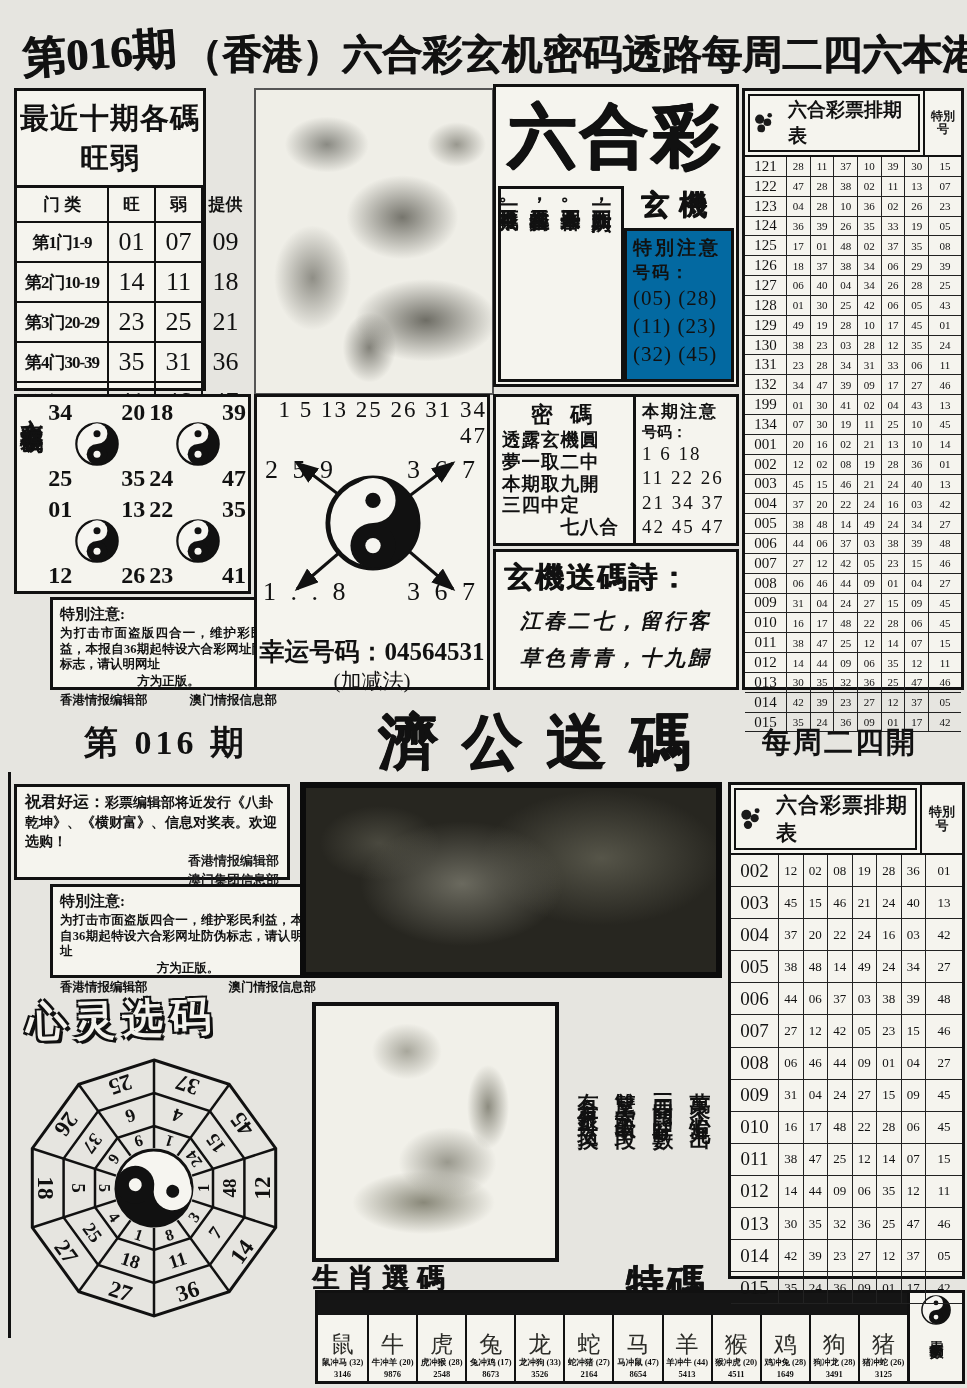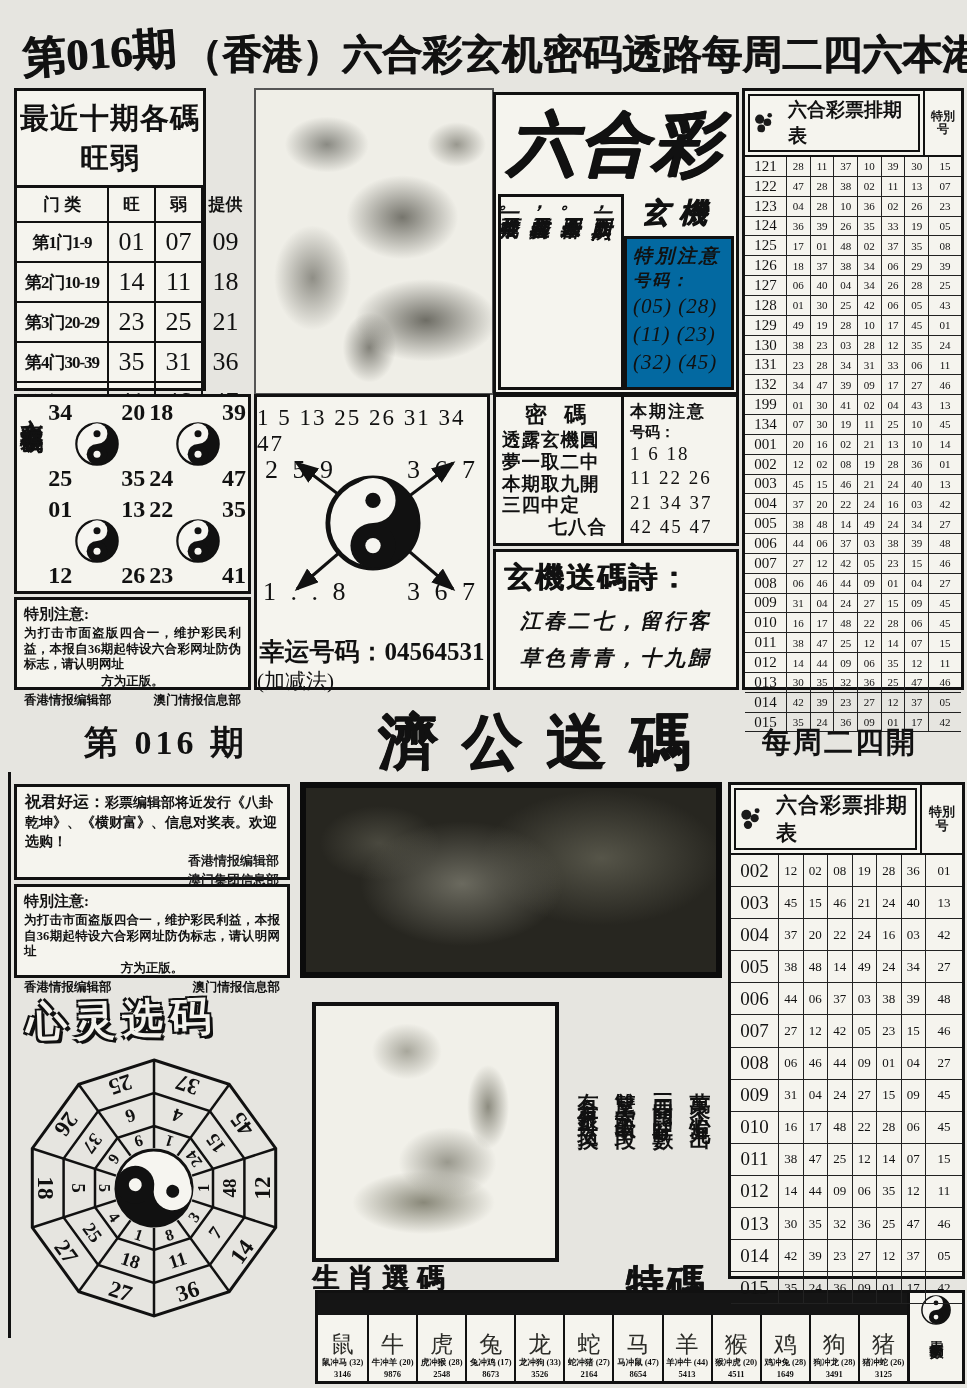--- a/index.html
+++ b/index.html
@@ -31,67 +31,67 @@
   .lucky-title{writing-mode:vertical-rl;text-orientation:upright;font-size:23px;font-weight:bold;
                padding:4px 2px 0 2px;letter-spacing:2px;line-height:1.1;}
   .lucky-groups{flex:1;display:grid;grid-template-columns:1fr 1fr;grid-template-rows:1fr 1fr;}
   .lucky-group{position:relative;}
   .lucky-group .n{position:absolute;font-size:24px;font-weight:bold;}
   .lucky-group .tl{left:2px;top:2px;} .lucky-group .tr{right:2px;top:2px;}
   .lucky-group .bl{left:2px;bottom:2px;} .lucky-group .br{right:2px;bottom:2px;}
   .lucky-group .yy{position:absolute;left:50%;top:50%;transform:translate(-50%,-50%);}
 
   
-  .note{padding:5px 7px;box-sizing:border-box;}
+  .note{padding:5px 7px;box-sizing:border-box;margin-left:36px;}
   .note .t{font-size:15px;font-weight:bold;}
   .note .b{font-size:12.5px;font-weight:bold;line-height:1.25;text-align:justify;margin-top:2px;}
   .note .b2{font-size:12.5px;font-weight:bold;text-align:center;}
   .note .ft{display:flex;justify-content:space-between;font-size:12.5px;font-weight:bold;margin-top:2px;}
   .note1{left:14px;top:597px;width:237px;height:93px;}
 
   
   .war{left:254px;top:88px;width:236px;height:303px;border:2px solid #555;
     background:
       radial-gradient(60px 40px at 30% 18%,#8a8a83 0%,transparent 70%),
       radial-gradient(80px 60px at 62% 42%,#76756d 0%,transparent 70%),
       radial-gradient(55px 75px at 24% 62%,#8f8e86 0%,transparent 70%),
       radial-gradient(95px 55px at 72% 76%,#6e6d65 0%,transparent 75%),
       radial-gradient(42px 32px at 85% 18%,#99988f 0%,transparent 70%),
       radial-gradient(38px 50px at 48% 85%,#83827a 0%,transparent 70%),
       #efeee7;}
 
   
   .mystic{left:254px;top:394px;width:236px;height:296px;}
-  .m-nums{text-align:left;font-size:23px;padding-top:8px;letter-spacing:2px;}
+  .m-nums{text-align:right;font-size:23px;letter-spacing:2px;}
   .m-corner{position:absolute;font-size:26px;letter-spacing:4px;}
   .m-tl{left:8px;top:58px;} .m-tr{right:8px;top:58px;}
   .m-bl{left:6px;top:180px;} .m-br{right:8px;top:180px;}
   .m-arrows{position:absolute;left:0;top:50px;}
   .m-yy{position:absolute;left:68px;top:78px;}
   .m-lucky{position:absolute;left:0;top:238px;width:100%;text-align:center;font-size:25px;font-weight:bold;}
-  .m-method{position:absolute;left:0;top:270px;width:100%;text-align:left;font-size:21px;}
-
-  
-  .brand{left:493px;top:92px;width:246px;height:303px;display:flex;flex-direction:column;font-style:italic;}
+  .m-method{position:absolute;left:0;top:270px;width:100%;text-align:center;font-size:21px;}
+
+  
+  .brand{left:493px;top:84px;width:246px;height:303px;display:flex;flex-direction:column;}
   .brand-title{text-align:center;font-size:68px;font-weight:900;letter-spacing:4px;line-height:1.45;
                text-shadow:1px 0 0 #111,0 1px 0 #111,1px 1px 0 #111,-1px 0 0 #111;}
   .brand-row{flex:1;display:flex;padding:0 2px 2px 2px;}
   .poem1{width:126px;border:3px solid #111;background:#f5f4ee;writing-mode:vertical-rl;text-orientation:upright;
          font-size:20px;font-weight:bold;line-height:1.55;padding:6px 4px;box-sizing:border-box;}
   .brand-right{flex:1;display:flex;flex-direction:column;}
   .brand-sub{text-align:center;font-size:28px;font-weight:900;letter-spacing:10px;
              text-shadow:1px 0 0 #111,0 1px 0 #111;}
   .attn{flex:1;border:3px solid #111;background:#0369a1;margin-top:4px;padding:4px 6px;box-sizing:border-box;}
   .attn .t{font-size:19px;font-weight:bold;letter-spacing:3px;}
   .attn .l{font-size:17px;font-weight:bold;letter-spacing:2px;}
   .attn .p{font-size:21px;line-height:1.35;letter-spacing:1px;}
 
   
   .pwdrow{left:493px;top:394px;width:246px;height:152px;display:flex;}
-  .pwd{width:128px;border-right:3px solid #111;padding:3px 6px;box-sizing:border-box;}
+  .pwd{width:140px;border-right:3px solid #111;padding:3px 6px;box-sizing:border-box;}
   .pwd .t{text-align:center;font-size:22px;font-weight:bold;letter-spacing:6px;}
   .pwd .ln{font-size:18.5px;font-weight:bold;line-height:1.18;letter-spacing:1px;}
   .pwd .ra{text-align:right;padding-right:8px;}
   .cur{flex:1;padding:3px 6px;box-sizing:border-box;}
   .cur .t{font-size:17px;font-weight:bold;letter-spacing:2px;}
   .cur .l{font-size:15px;font-weight:bold;}
   .cur .r{font-size:19px;line-height:1.28;letter-spacing:2px;}
 
   
   .codepoem{left:493px;top:549px;width:246px;height:141px;padding:6px 8px;box-sizing:border-box;}

